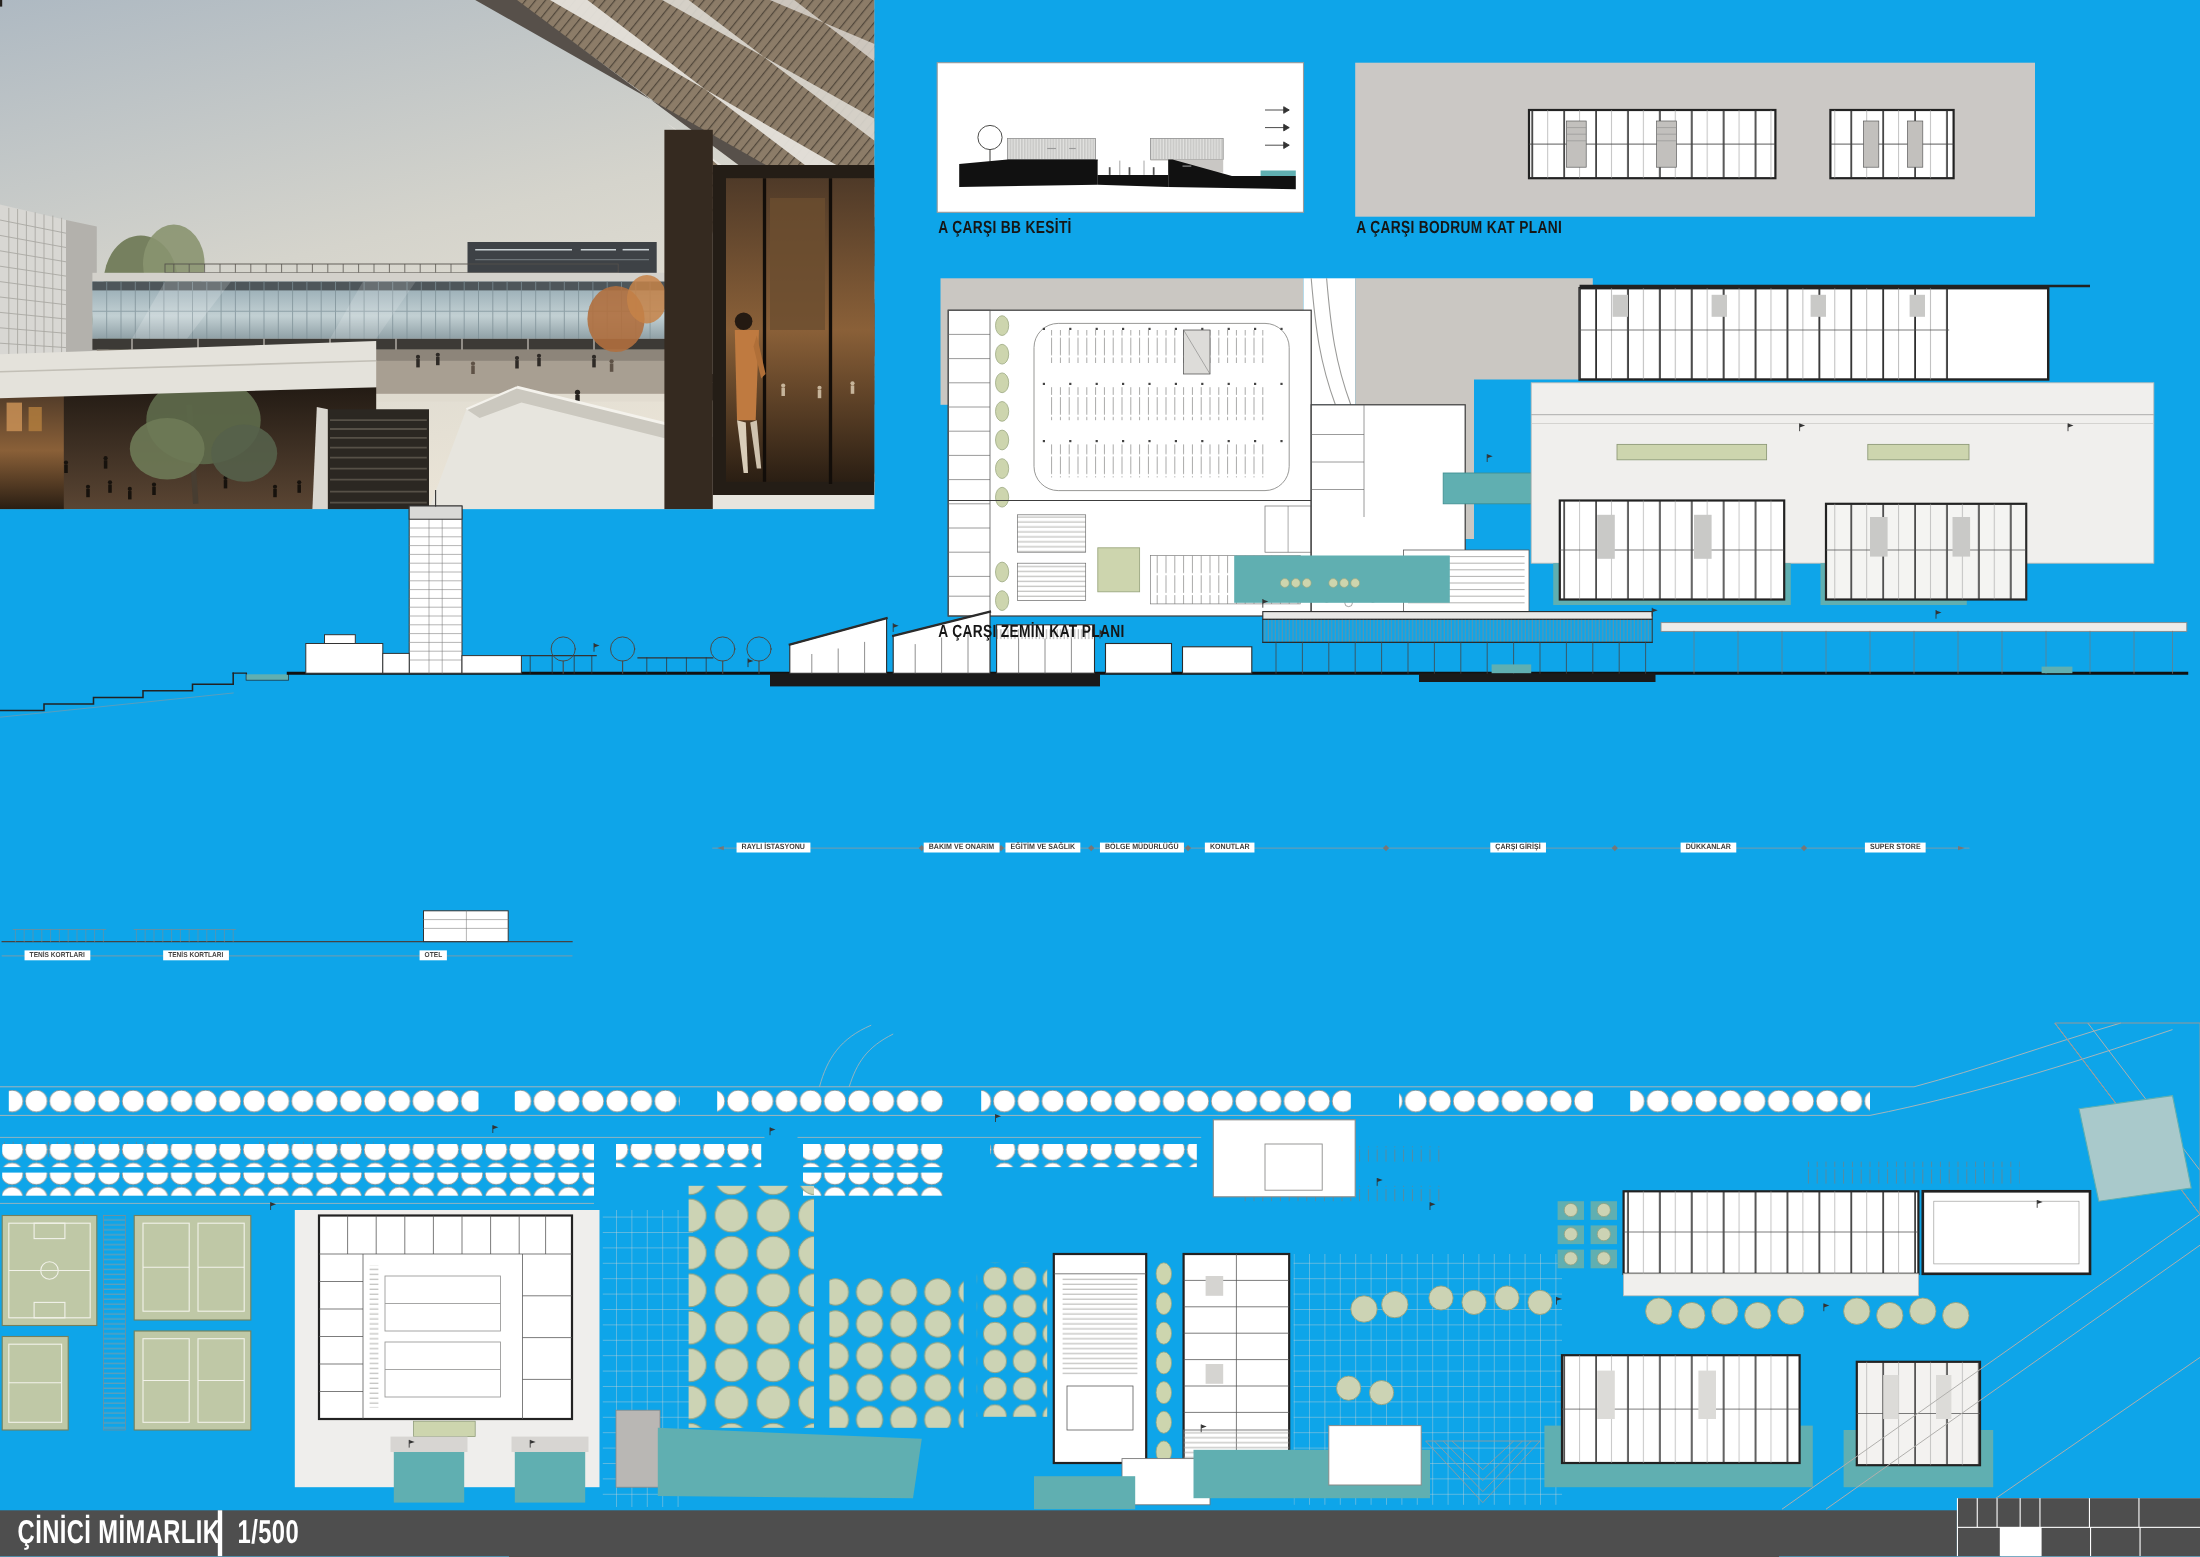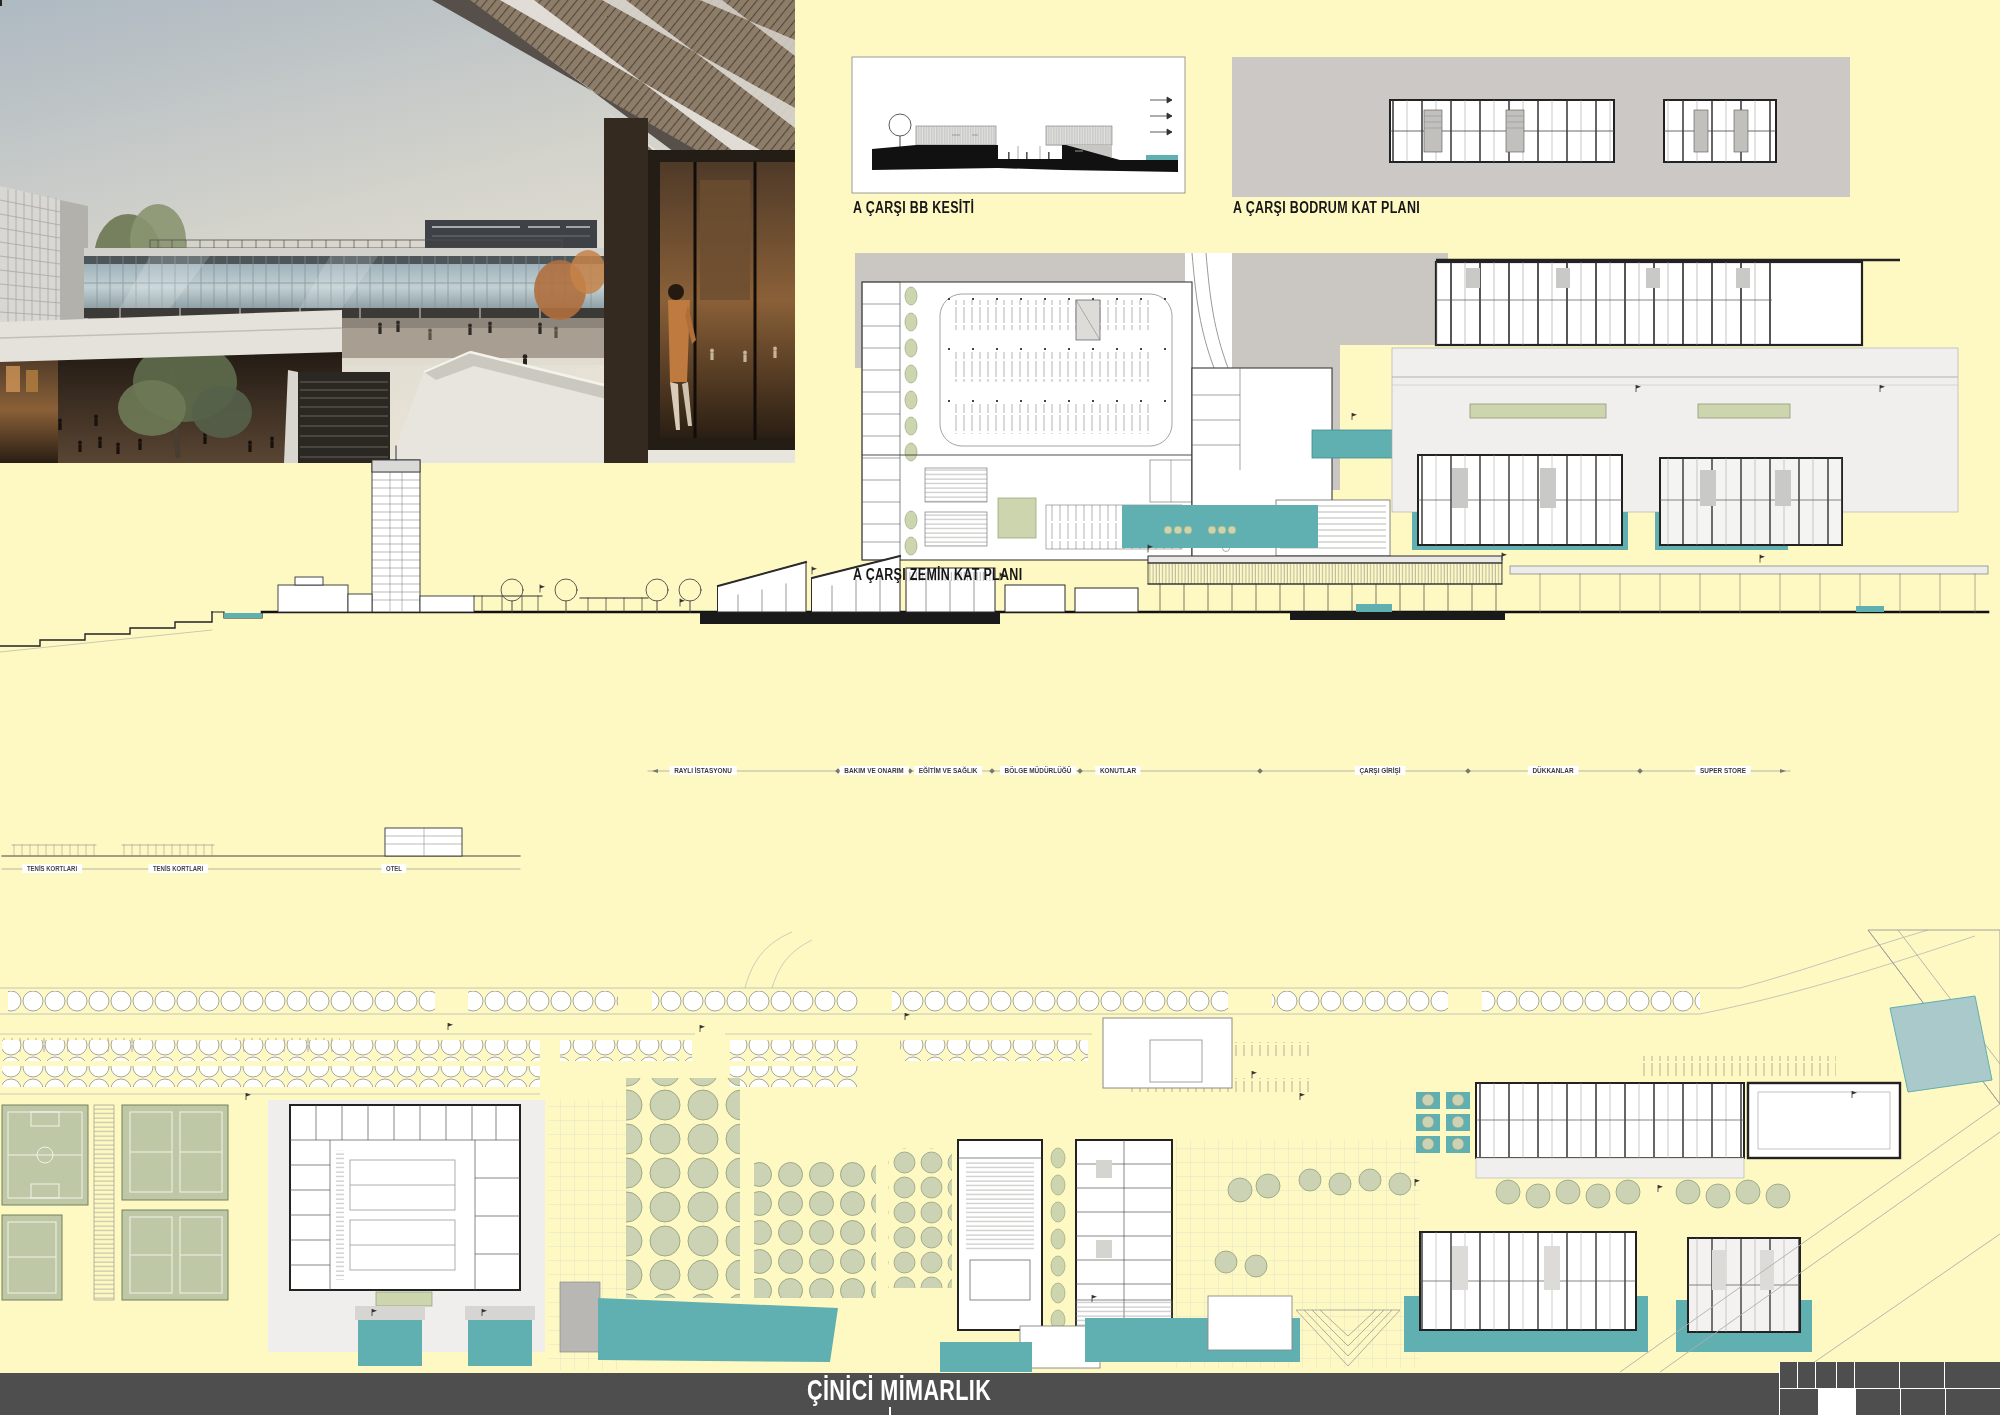--- a/index.html
+++ b/index.html
@@ -1,25 +1,25 @@
 <!DOCTYPE html>
 <html><head>
 <meta charset="utf-8">
 <style>
   html,body{margin:0;padding:0;background:#888;}
-  .board{position:relative;width:2000px;height:1415px;background:#fef9c3;overflow:hidden;
+  .board{position:relative;width:2000px;height:1415px;background:#0ea5e9;overflow:hidden;
          font-family:"Liberation Sans",sans-serif;}
   .board svg{position:absolute;left:0;top:0;}
   .lbl{position:absolute;font-weight:700;font-size:16px;letter-spacing:.4px;color:#161616;
        transform:scaleX(.78);transform-origin:left top;white-space:nowrap;}
   .dim{position:absolute;font-weight:700;font-size:7px;color:#3a3a3a;background:#fff;
        padding:0 5px;line-height:9px;transform:translateX(-50%) scaleX(.92);white-space:nowrap;}
   .dim.sub{font-size:6.5px;color:#444;}
   .titlebar{position:absolute;left:0;top:1373px;width:1779px;height:42px;background:#4e4e4e;
-            display:flex;align-items:center;flex-direction:column;}
+            display:flex;align-items:center;}
   .tb-slot{height:100%;display:flex;align-items:center;overflow:visible;}
   .tb-text{font-weight:700;font-size:30px;color:#fff;letter-spacing:.5px;white-space:nowrap;
            transform:scaleX(.72);transform-origin:left center;}
   .tb-sep{width:2px;height:100%;background:#fff;flex:none;}
   .sheetgrid{position:absolute;left:1779px;top:1362px;width:221px;height:53px;background:#fff;
              display:flex;flex-direction:column;gap:1px;padding-left:1px;box-sizing:border-box;}
   .sg-row{display:flex;flex:1;gap:1px;}
   .sg-cell{background:#4e4e4e;}
   .sg-cell.active{background:#fff;}
 </style>

